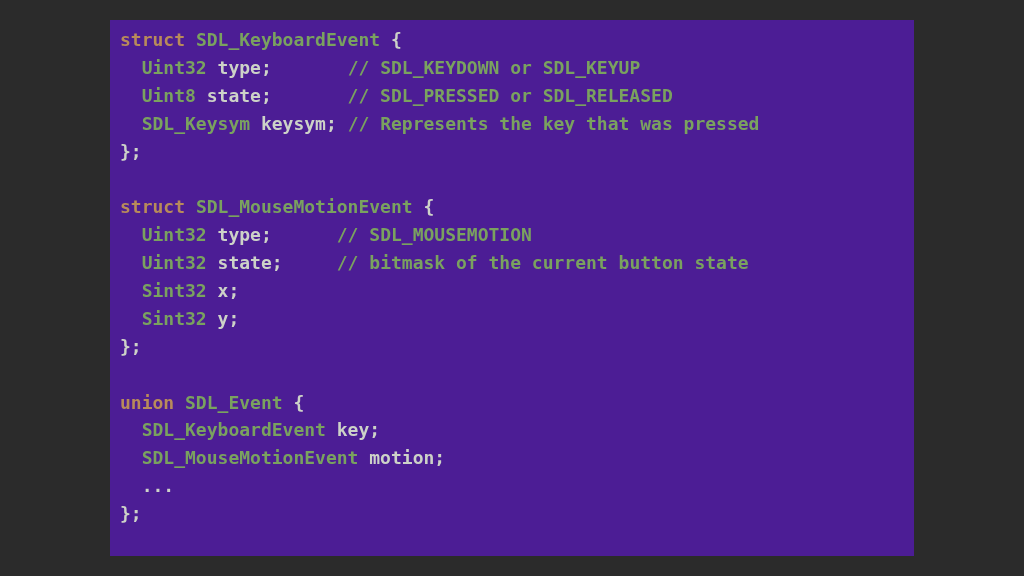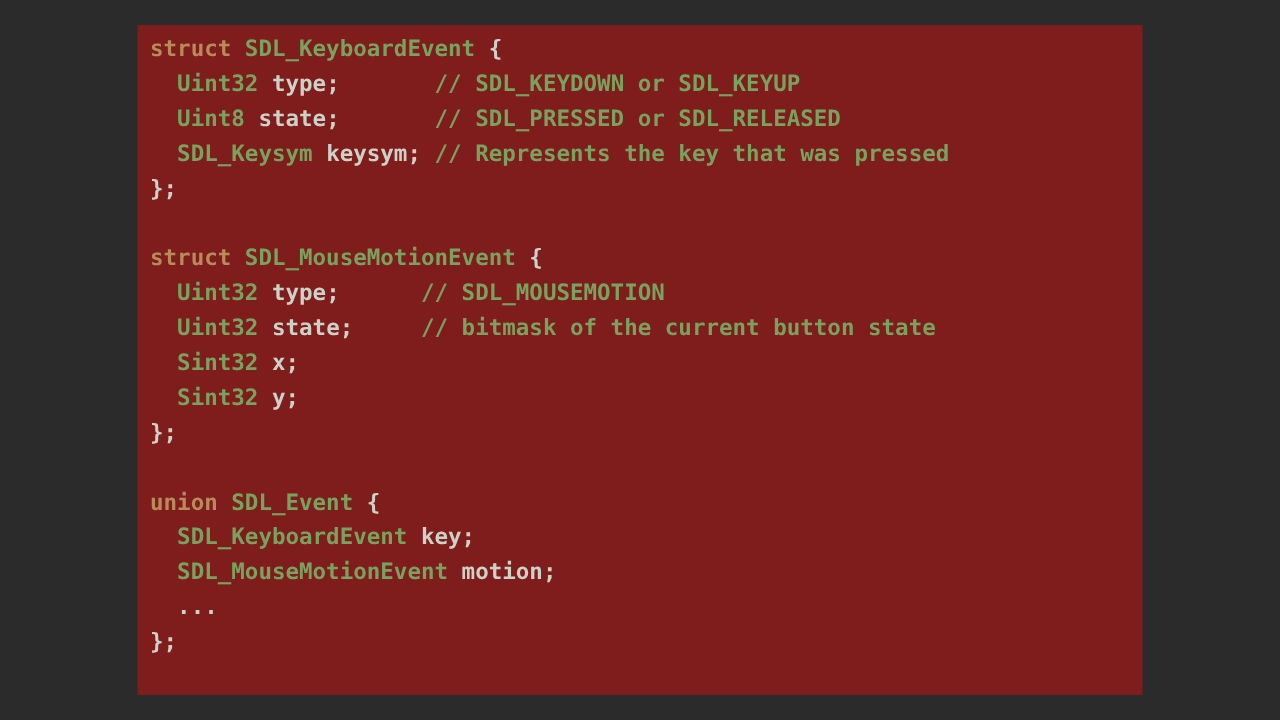--- a/index.html
+++ b/index.html
@@ -11,21 +11,21 @@
     font-family: "Consolas", "Menlo", "Courier New", monospace;
     font-size: 18px;
     overflow: hidden;
   }
   .code-panel {
     position: absolute;
     left: 110px;
     top: 20px;
     width: 804px;
     height: 536px;
-    background: #7f1d1d;
+    background: #4c1d95;
     padding: 6px 10px 10px 10px;
     box-sizing: border-box;
   }
   pre {
     margin: 0;
     line-height: 1.55;
     white-space: pre;
     font-weight: bold;
   }
   .kw   { color: #b98b5a; }  

